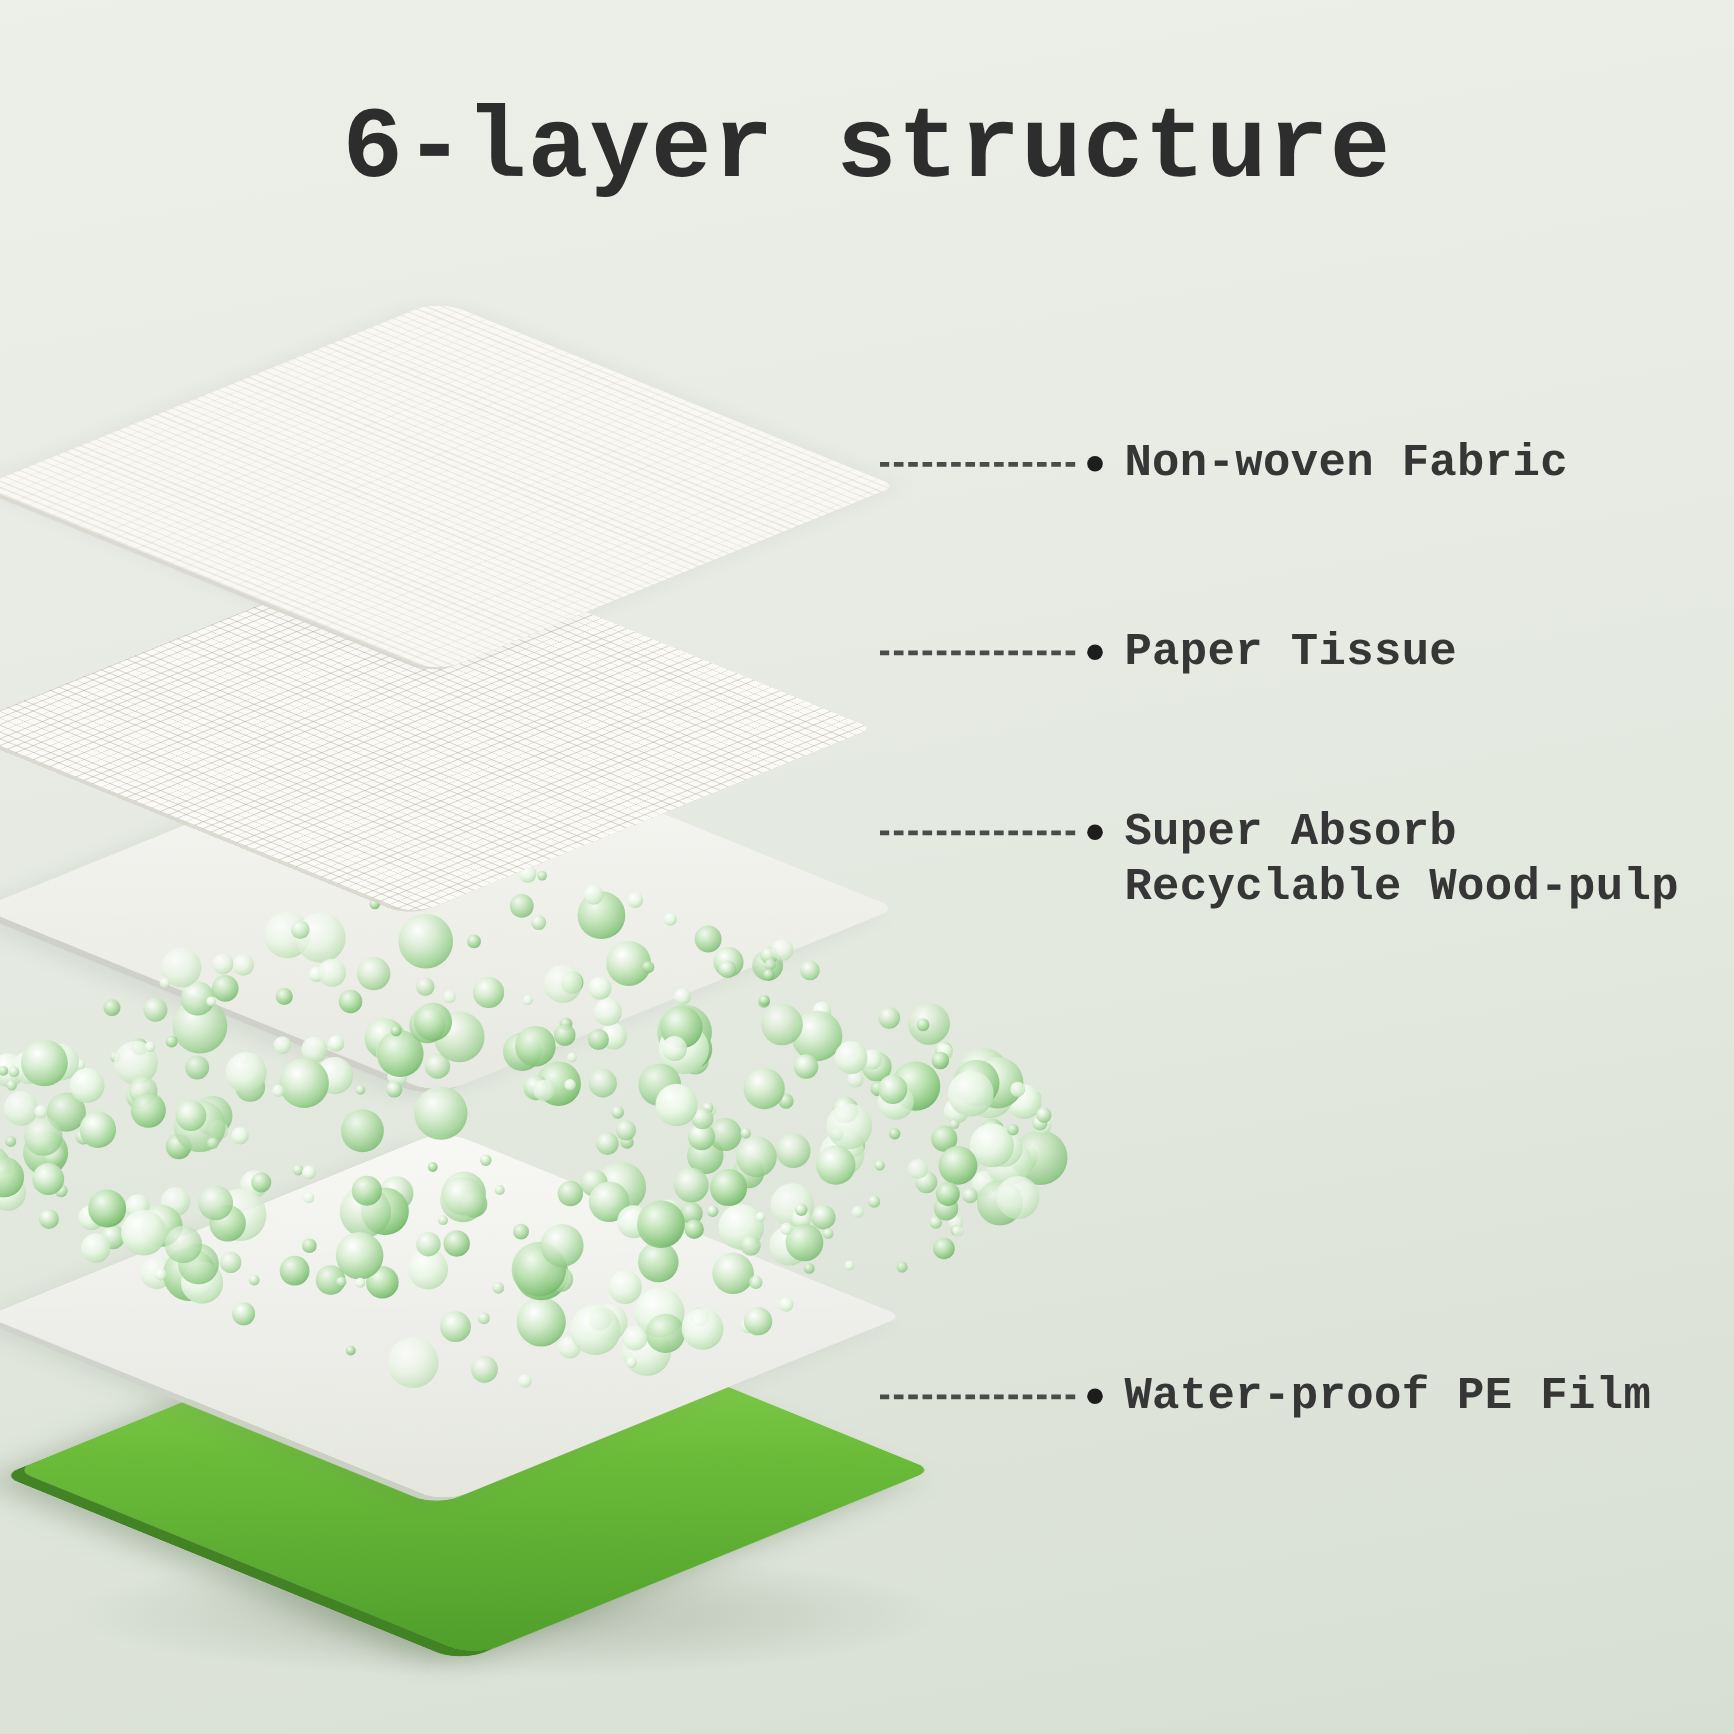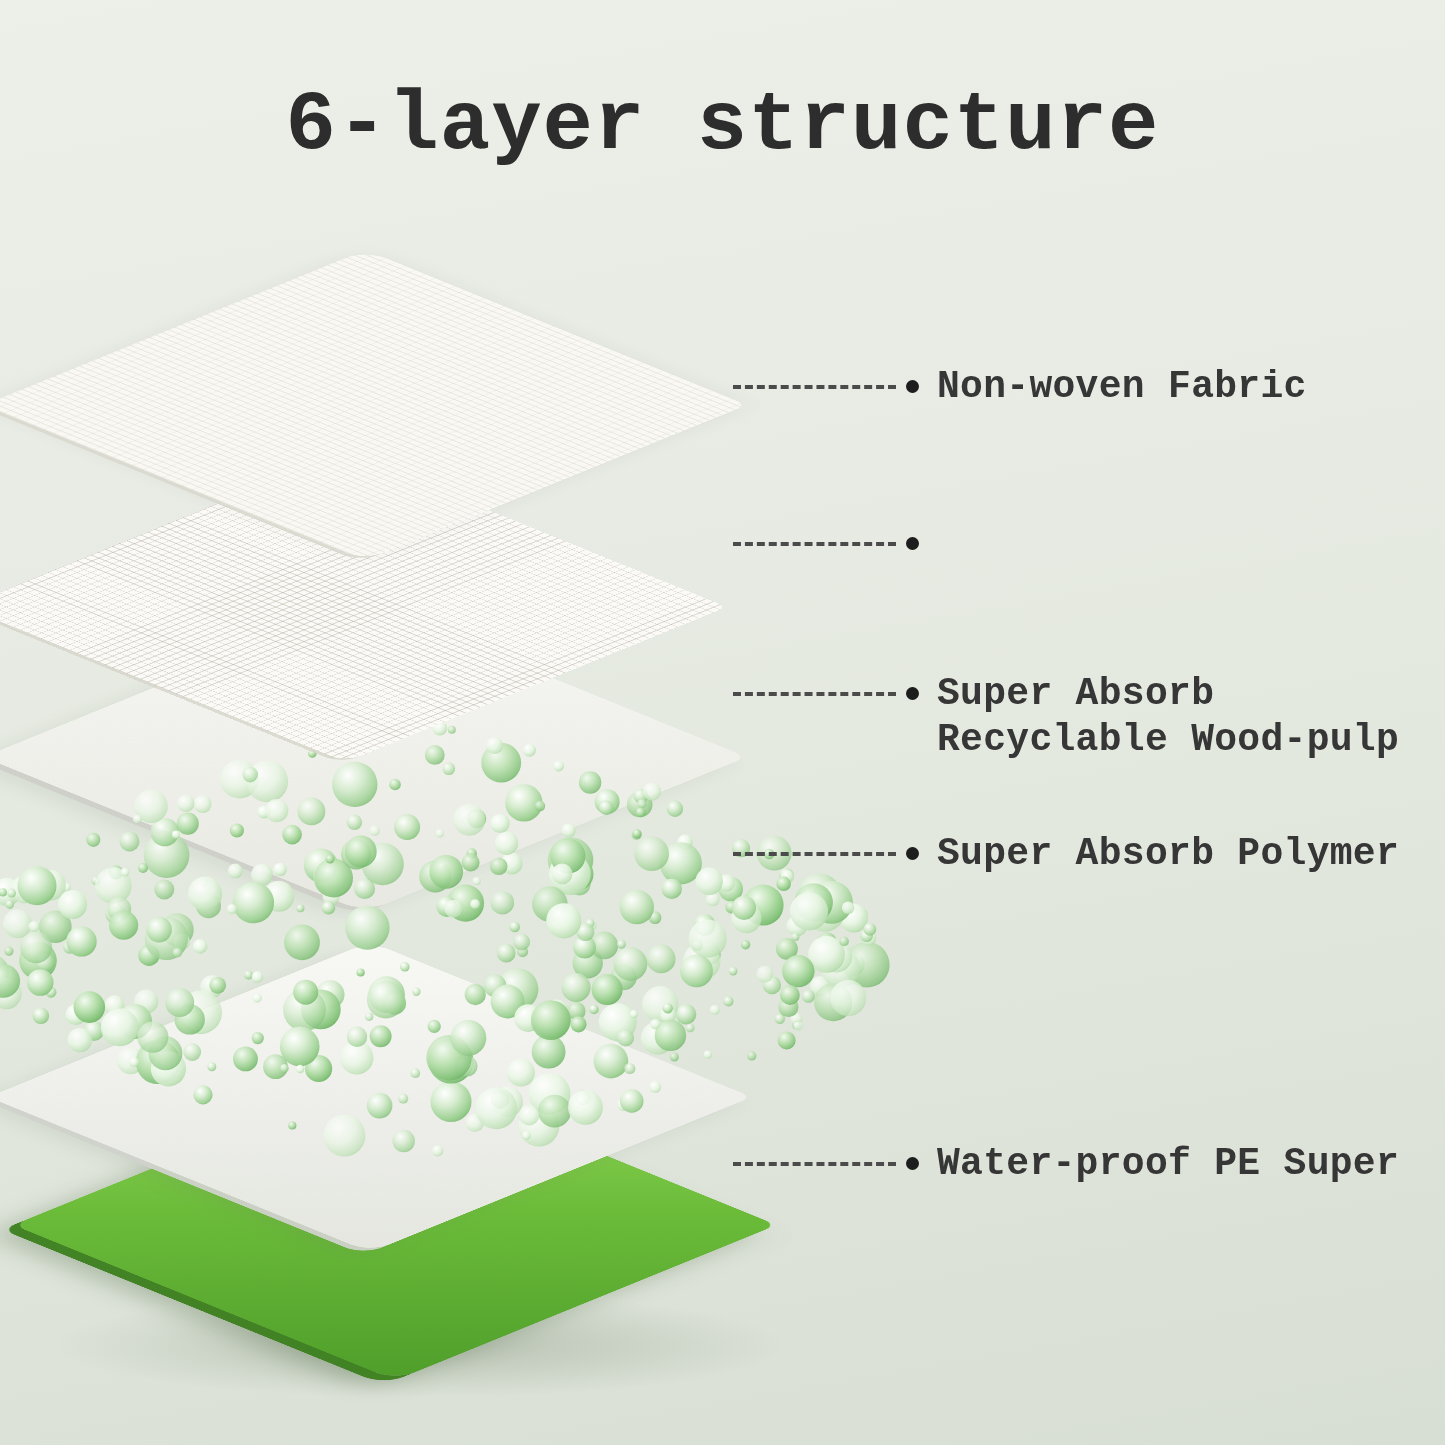--- a/index.html
+++ b/index.html
@@ -434,31 +434,27 @@
   </div>
 
   <div class="callout c1">
     <span class="dash"></span>
     <span class="dot"></span>
     <span class="clabel">Non-woven Fabric</span>
   </div>
   <div class="callout c2">
     <span class="dash"></span>
     <span class="dot"></span>
+    <span class="clabel">Paper Tissue</span>
   </div>
   <div class="callout c3">
     <span class="dash"></span>
     <span class="dot"></span>
     <span class="clabel">Super Absorb
 Recyclable Wood-pulp</span>
   </div>
-  <div class="callout c4">
-    <span class="dash"></span>
-    <span class="dot"></span>
-    <span class="clabel">Super Absorb Polymer</span>
-  </div>
   <div class="callout c6">
     <span class="dash"></span>
     <span class="dot"></span>
-    <span class="clabel">Water-proof PE Super</span>
+    <span class="clabel">Water-proof PE Film</span>
   </div>
 
 </div>
 
 </body></html>

